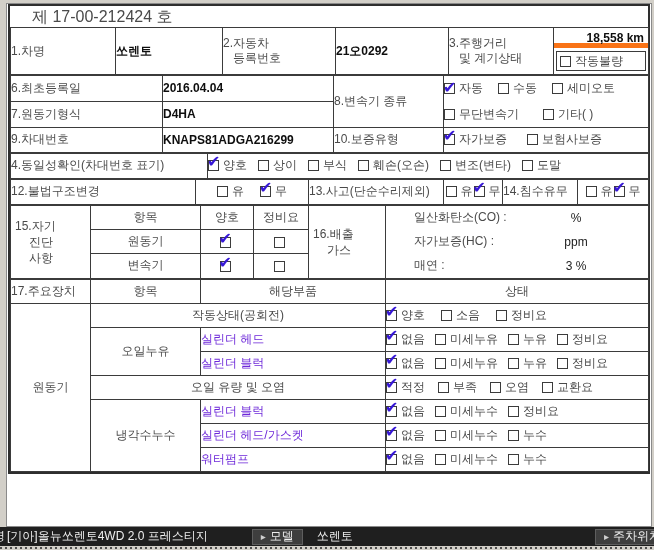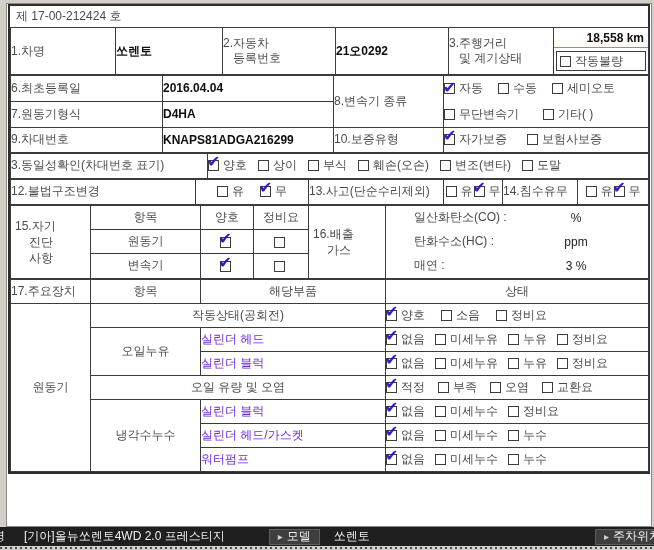--- a/index.html
+++ b/index.html
@@ -5,21 +5,21 @@
   :root{ --notice:#ef7512; --check:#3617d6; --bar:#1f1f1f; }
   *{margin:0;padding:0;box-sizing:border-box;}
   body{font-family:"Liberation Sans","DejaVu Sans",sans-serif;background:#d2cfc8;}
   .screen{position:relative;width:654px;height:550px;background:#d2cfc8;overflow:hidden;}
   .white-area{position:absolute;left:6px;top:3px;width:646px;height:524px;background:#fff;
     border:1px solid #8a8a8a;overflow:hidden;}
   .notice{height:23px;line-height:23px;text-align:center;font-weight:700;font-size:13px;color:var(--notice);}
   .form-box{margin:0 1px;border:2px solid #2e2e2e;}
   .form-title{height:20px;line-height:20px;text-align:center;font-weight:700;font-size:13px;color:#222;
     border-bottom:1px solid #3b3b3b;}
-  .doc-no{height:21px;line-height:21px;padding-left:6px;font-size:12px;color:#4a4a4a;}
+  .doc-no{height:21px;line-height:21px;padding-left:22px;font-size:16px;color:#4a4a4a;}
   table.t{border-collapse:collapse;table-layout:fixed;width:638px;font-size:12px;}
   table.t td{border:1px solid #3b3b3b;vertical-align:middle;padding:0;overflow:hidden;white-space:nowrap;}
   tr.r47{height:47px;} tr.r24{height:24px;} tr.r25{height:25px;}
   .lab{color:#4a4a4a;padding-left:4px;}
   .val{font-weight:700;color:#0e0e0e;padding-left:4px;}
   .center{text-align:center;padding-left:0;}
   .hd{color:#4a4a4a;text-align:center;}
   .two div{line-height:15px;}
   .ind{padding-left:10px;}
   .opts{padding-left:4px;}
@@ -28,34 +28,34 @@
   .opt{position:relative;display:inline-flex;align-items:center;margin-right:var(--gap,12px);
     color:#4a4a4a;white-space:nowrap;vertical-align:middle;}
   .opt:last-child{margin-right:0;}
   .cb{width:11px;height:11px;border:1px solid #3c3c3c;background:#fff;display:inline-block;
     margin-right:4px;position:relative;flex:none;}
   .opt.checked .cb::after{content:"\2714";position:absolute;left:-2px;top:-9px;font-size:16px;
     font-weight:700;color:var(--check);}
   .opt.solo{margin:0;}
   .odo-cell{padding:0;}
   .odo-top{height:20px;line-height:20px;text-align:right;padding-right:4px;font-weight:700;color:#0e0e0e;
-    border-bottom:1px solid #f97316;}
+    border-bottom:5px solid #f97316;}
   .odo-bottom{height:26px;display:flex;align-items:center;padding:2px;justify-content:flex-end;}
   .odo-box{border:1px solid #3b3b3b;height:20px;flex:1;display:flex;align-items:center;padding-left:3px;}
   .diag-cell div{line-height:16px;color:#4a4a4a;}
   .dl1{padding-left:4px;} .dl2{padding-left:18px;}
   .em-line{height:24px;display:flex;align-items:center;position:relative;}
   .em-label{padding-left:28px;color:#4a4a4a;}
   .em-val{position:absolute;left:160px;width:60px;text-align:center;color:#222;}
   .grp{text-align:center;color:#4a4a4a;vertical-align:bottom;padding-bottom:42px;}
   .grp2{text-align:center;color:#4a4a4a;vertical-align:bottom;padding-bottom:5px;}
   .statusbar{position:absolute;top:527px;left:0;width:654px;height:19px;background:var(--bar);
     display:flex;align-items:center;font-size:12px;color:#efefef;overflow:hidden;}
   .sb-clip{margin-left:-7px;flex:none;}
-  .sb-name{margin-left:19px;}
+  .sb-name{margin-left:2px;}
   .sb-btn{background:#3e3e3e;border:1px solid #5e5e5e;height:16px;display:inline-flex;
     align-items:center;padding:0 8px;gap:4px;flex:none;}
   .sb-btn-model{margin-left:44px;}
   .sb-model-val{margin-left:14px;}
   .sb-btn-right{margin-left:auto;margin-right:-16px;}
   .arrow{font-size:10px;color:#cfcfcf;}
   .marquee{position:absolute;top:546px;left:0;width:654px;height:4px;background:#d2cfc8;}
   .marquee::after{content:"";position:absolute;left:0;top:1px;width:100%;height:2px;
     background-image:repeating-linear-gradient(90deg,#4c4c4c 0 2px,transparent 2px 5px);}
 </style>
@@ -157,21 +157,21 @@
       </tbody>
         </table>
 
       <table class="t">
         <colgroup>
             <col style="width:197px">
             <col style="width:441px">
           </colgroup>
         <tbody>
             <tr class="r25">
-          <td class="lab">3.동일성확인(차대번호 표기)</td>
+          <td class="lab">4.동일성확인(차대번호 표기)</td>
           <td class="opts" style="--gap:11px"><span class="opt checked">
                   <span class="cb"></span>
                   <span class="opt-label">양호</span>
                 </span><span class="opt">
                   <span class="cb"></span>
                   <span class="opt-label">상이</span>
                 </span><span class="opt">
                   <span class="cb"></span>
                   <span class="opt-label">부식</span>
                 </span><span class="opt">
@@ -249,21 +249,21 @@
           <td class="diag-cell" rowspan="3">
             <div class="dl1">16.배출</div>
             <div class="dl2">가스</div>
           </td>
           <td rowspan="3">
             <div class="em-line">
               <span class="em-label">일산화탄소(CO) :</span>
               <span class="em-val">%</span>
             </div>
             <div class="em-line">
-              <span class="em-label">탄화수소(HC) :</span>
+              <span class="em-label">자가보증(HC) :</span>
               <span class="em-val">ppm</span>
             </div>
             <div class="em-line">
               <span class="em-label">매연 :</span>
               <span class="em-val">3 %</span>
             </div>
           </td>
         </tr>
         <tr class="r24">
           <td class="hd">원동기</td>

